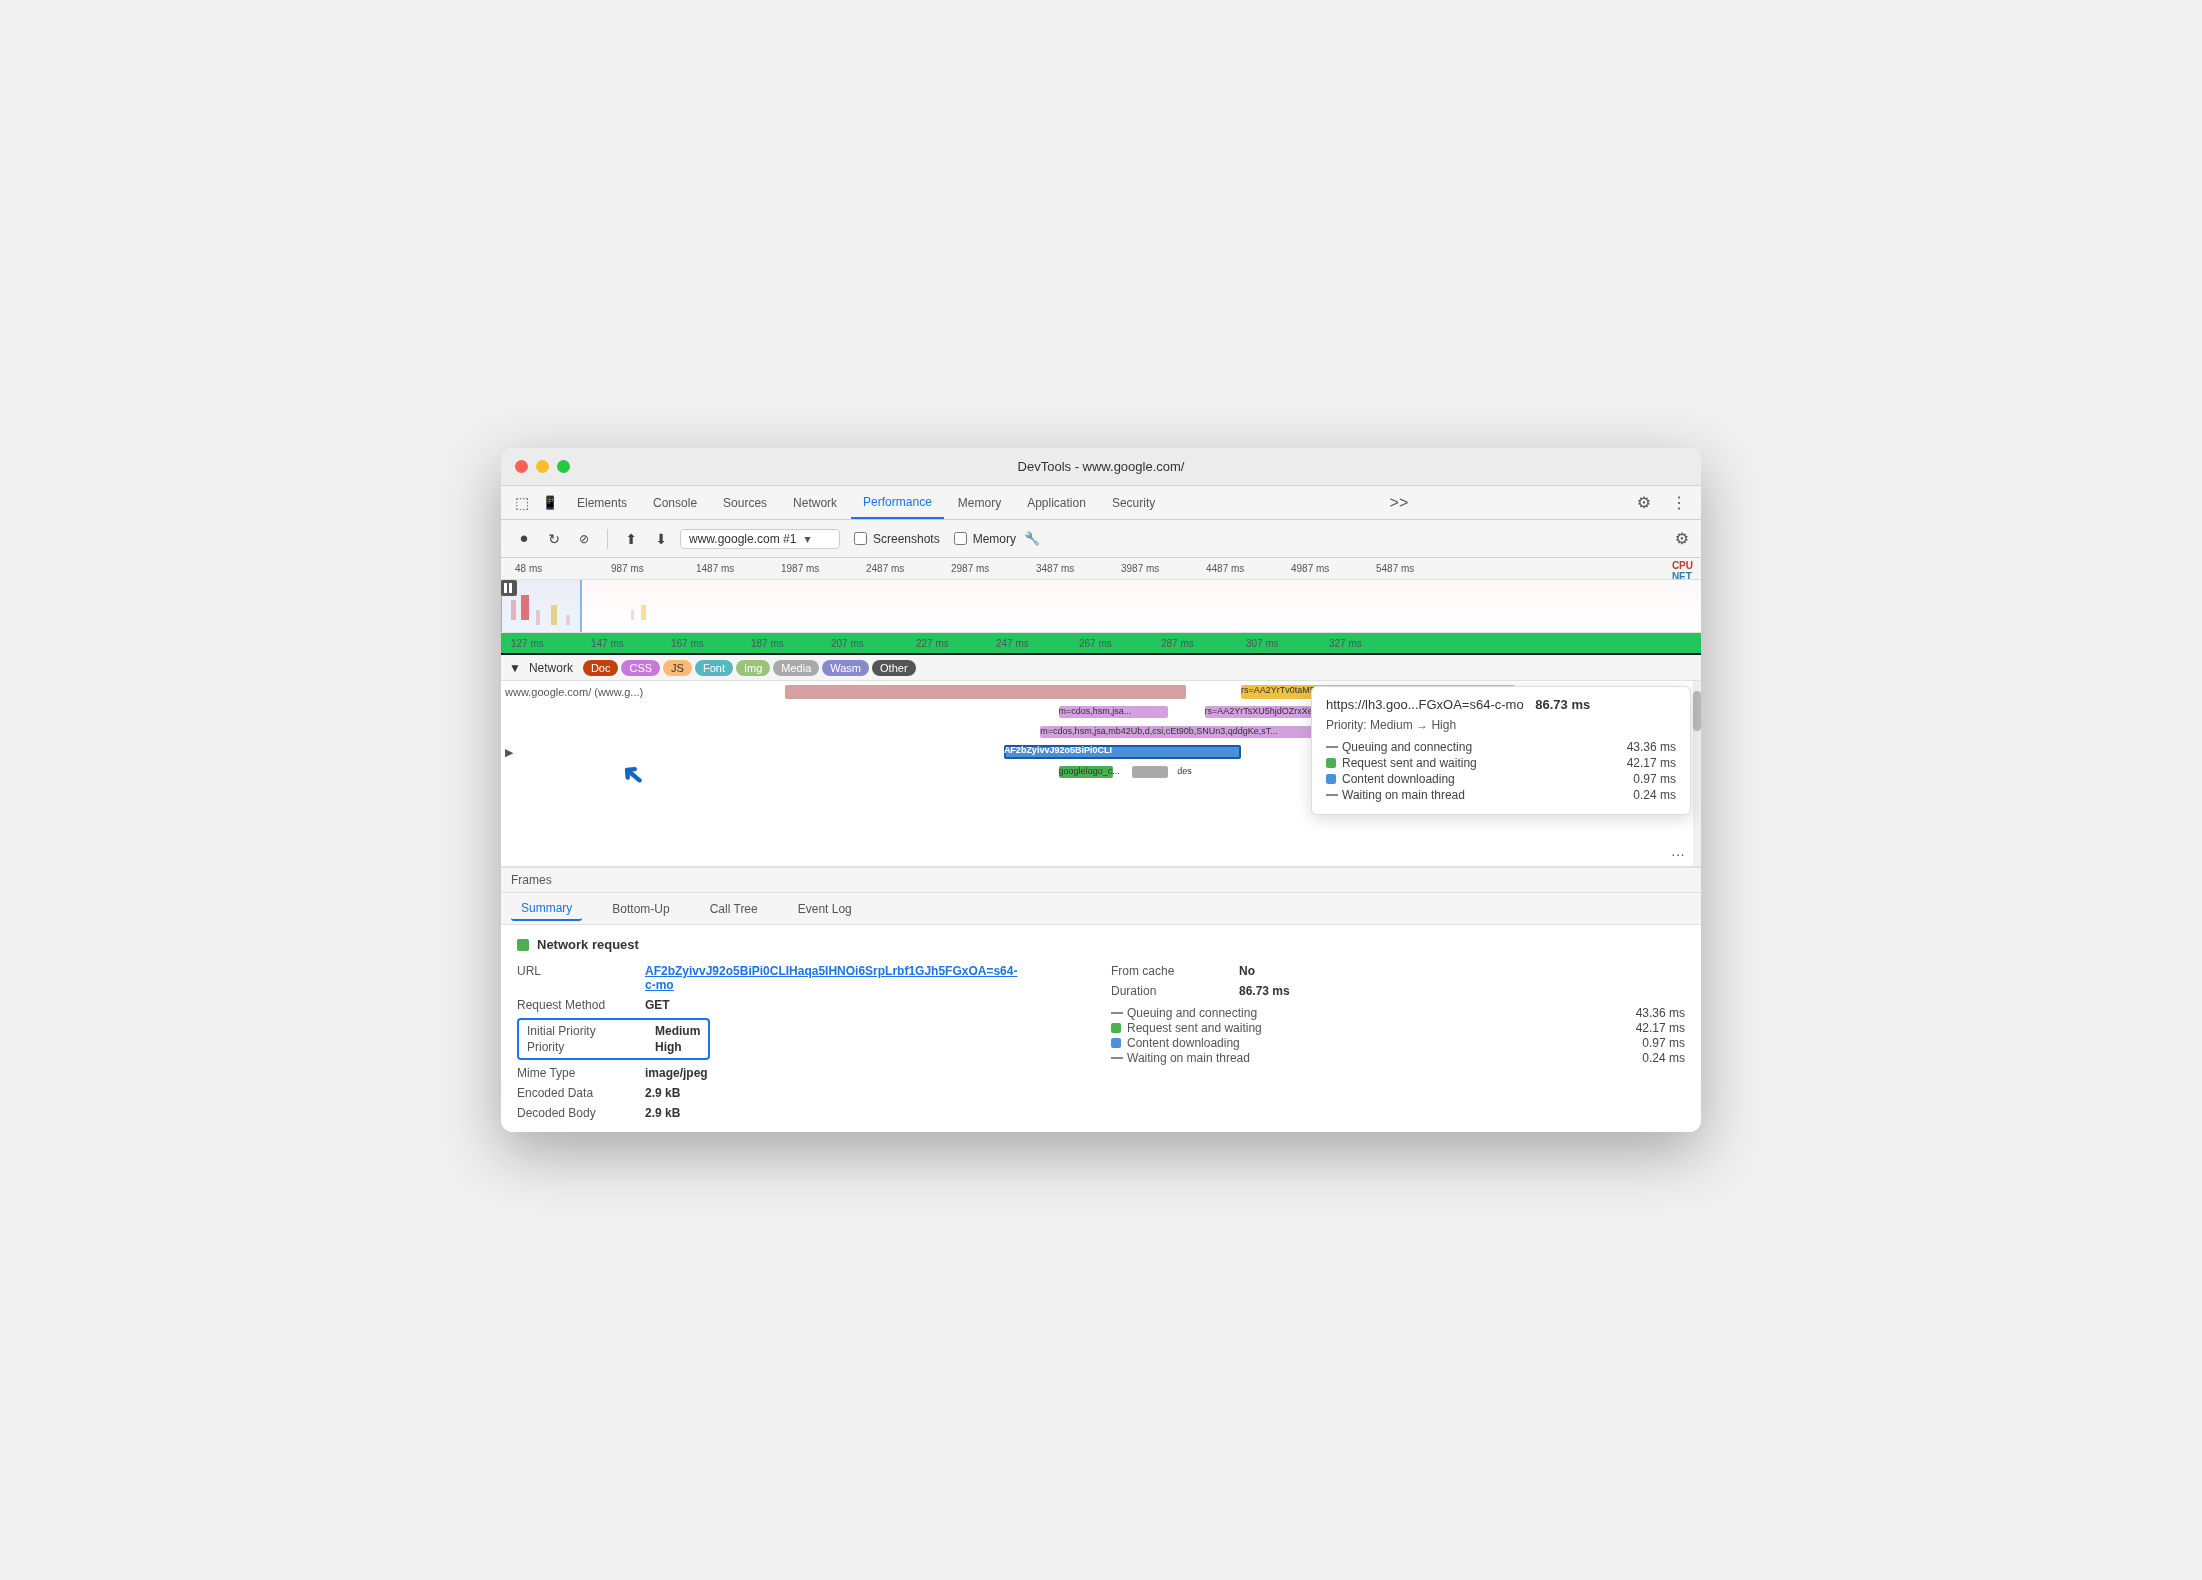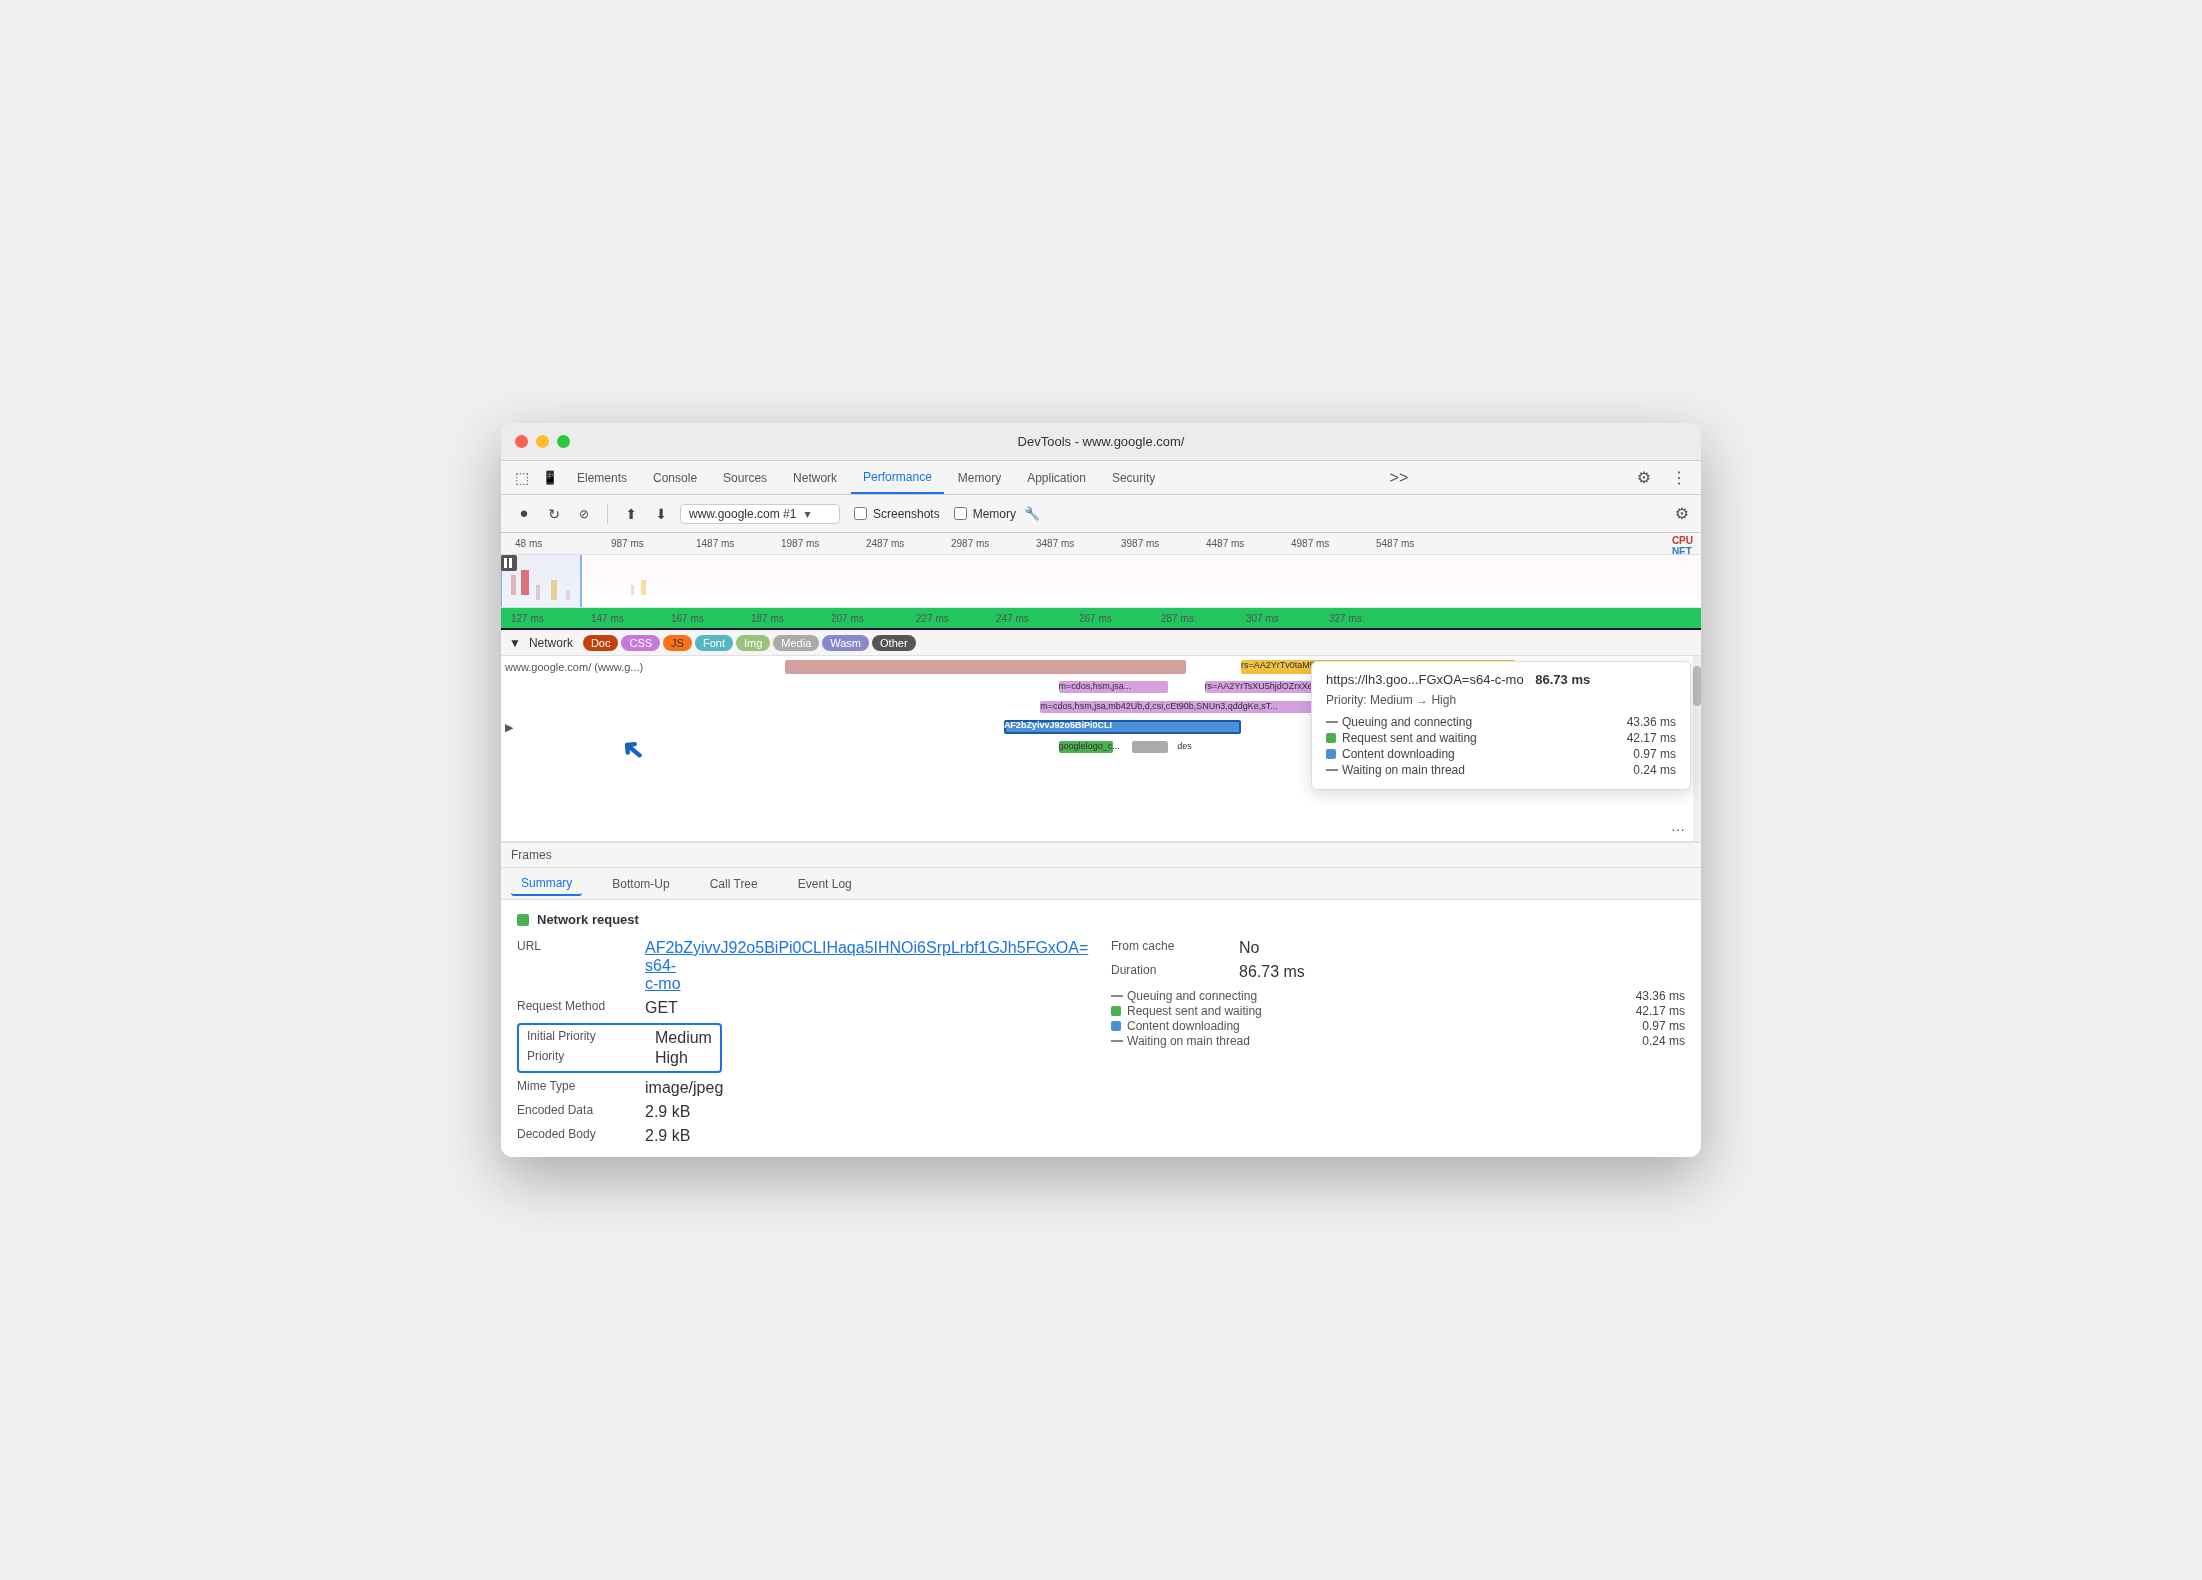--- a/index.html
+++ b/index.html
@@ -218,21 +218,21 @@
       padding: 1px 7px;
       border-radius: 10px;
       font-size: 11px;
       border: 1px solid transparent;
       cursor: pointer;
       background: transparent;
       color: #333;
     }
     .filter-pill.doc { background: #c2410c; color: #fff; }
     .filter-pill.css { background: #c678dd; color: #fff; }
-    .filter-pill.js { background: #f97316; color: #333; }
+    .filter-pill.js { background: #fdba74; color: #333; }
     .filter-pill.font { background: #56b6c2; color: #fff; }
     .filter-pill.img { background: #98c379; color: #fff; }
     .filter-pill.media { background: #aaa; color: #fff; }
     .filter-pill.wasm { background: #8888cc; color: #fff; }
     .filter-pill.other { background: #555; color: #fff; }
     .network-rows {
       position: relative;
       min-height: 160px;
     }
     .network-row {
@@ -368,22 +368,23 @@
       gap: 8px;
       font-size: 12px;
     }
     .detail-key {
       color: #555;
       min-width: 120px;
       font-size: 12px;
     }
     .detail-val {
       color: #1a73e8;
-      font-size: 16px;
+      font-size: 12px;
       word-break: break-all;
+      font-weight: bold;
     }
     .detail-val.plain {
       color: #333;
     }
     .detail-val.link {
       color: #1a73e8;
       text-decoration: underline;
       cursor: pointer;
     }
     .priority-box {

